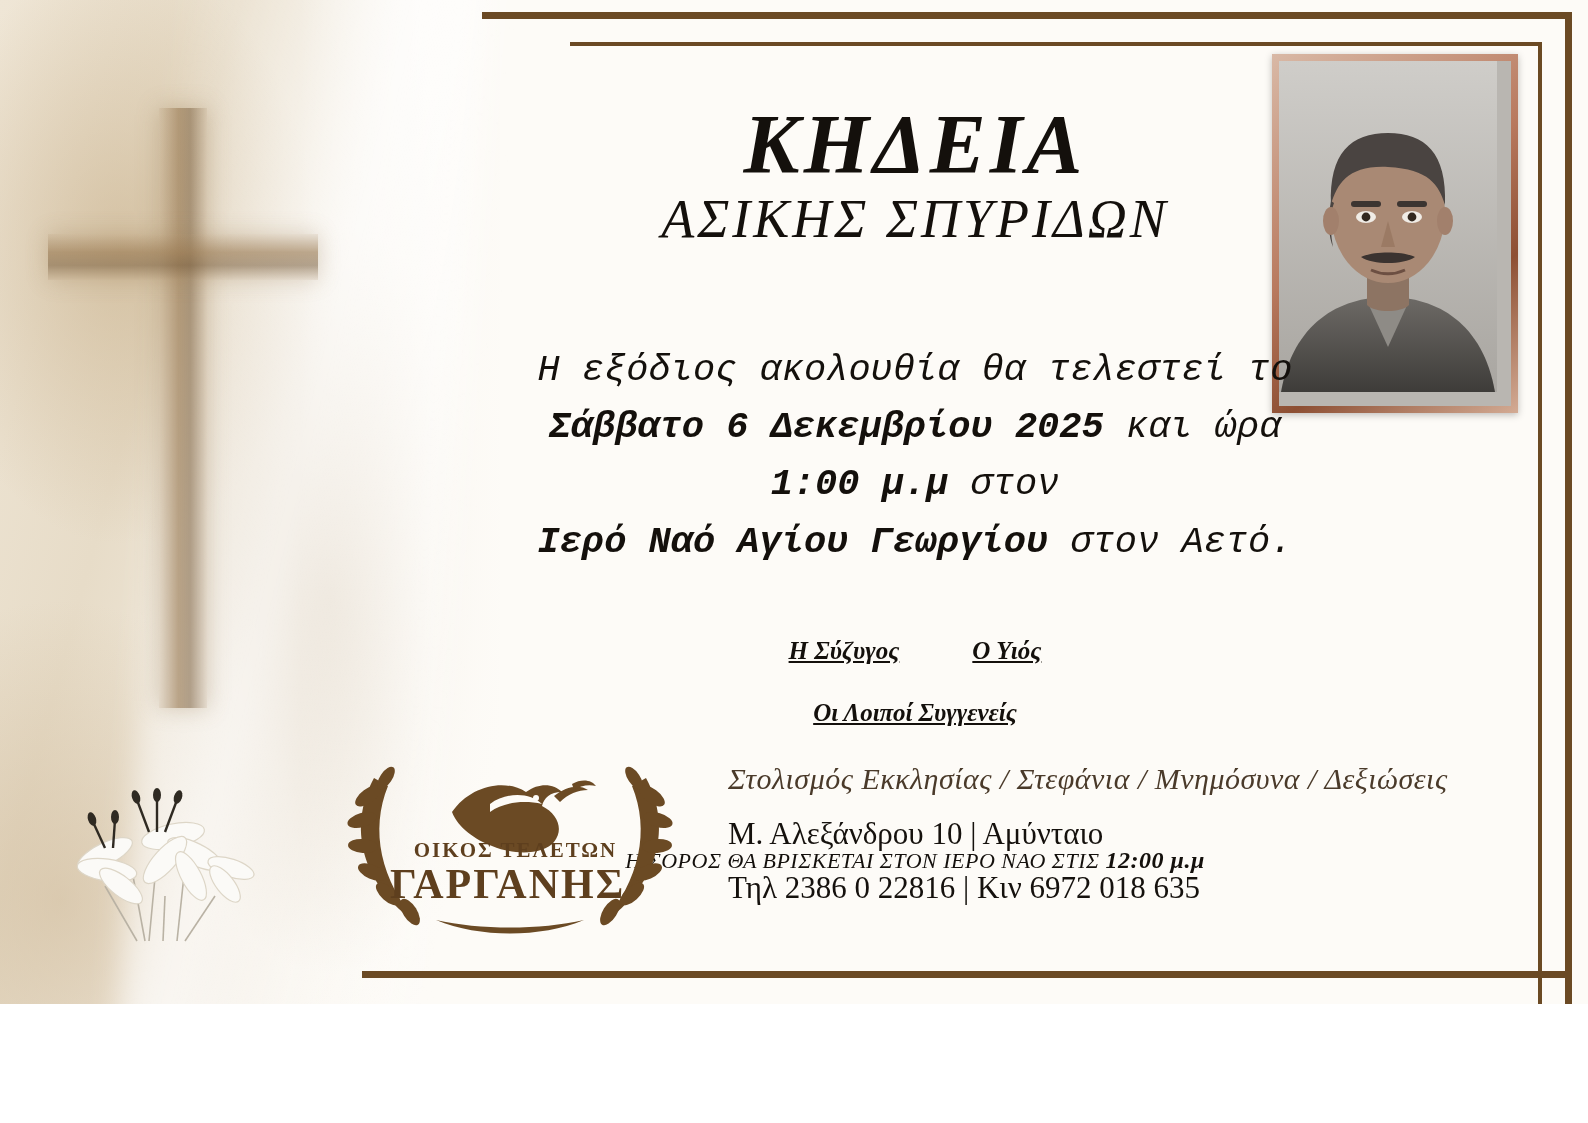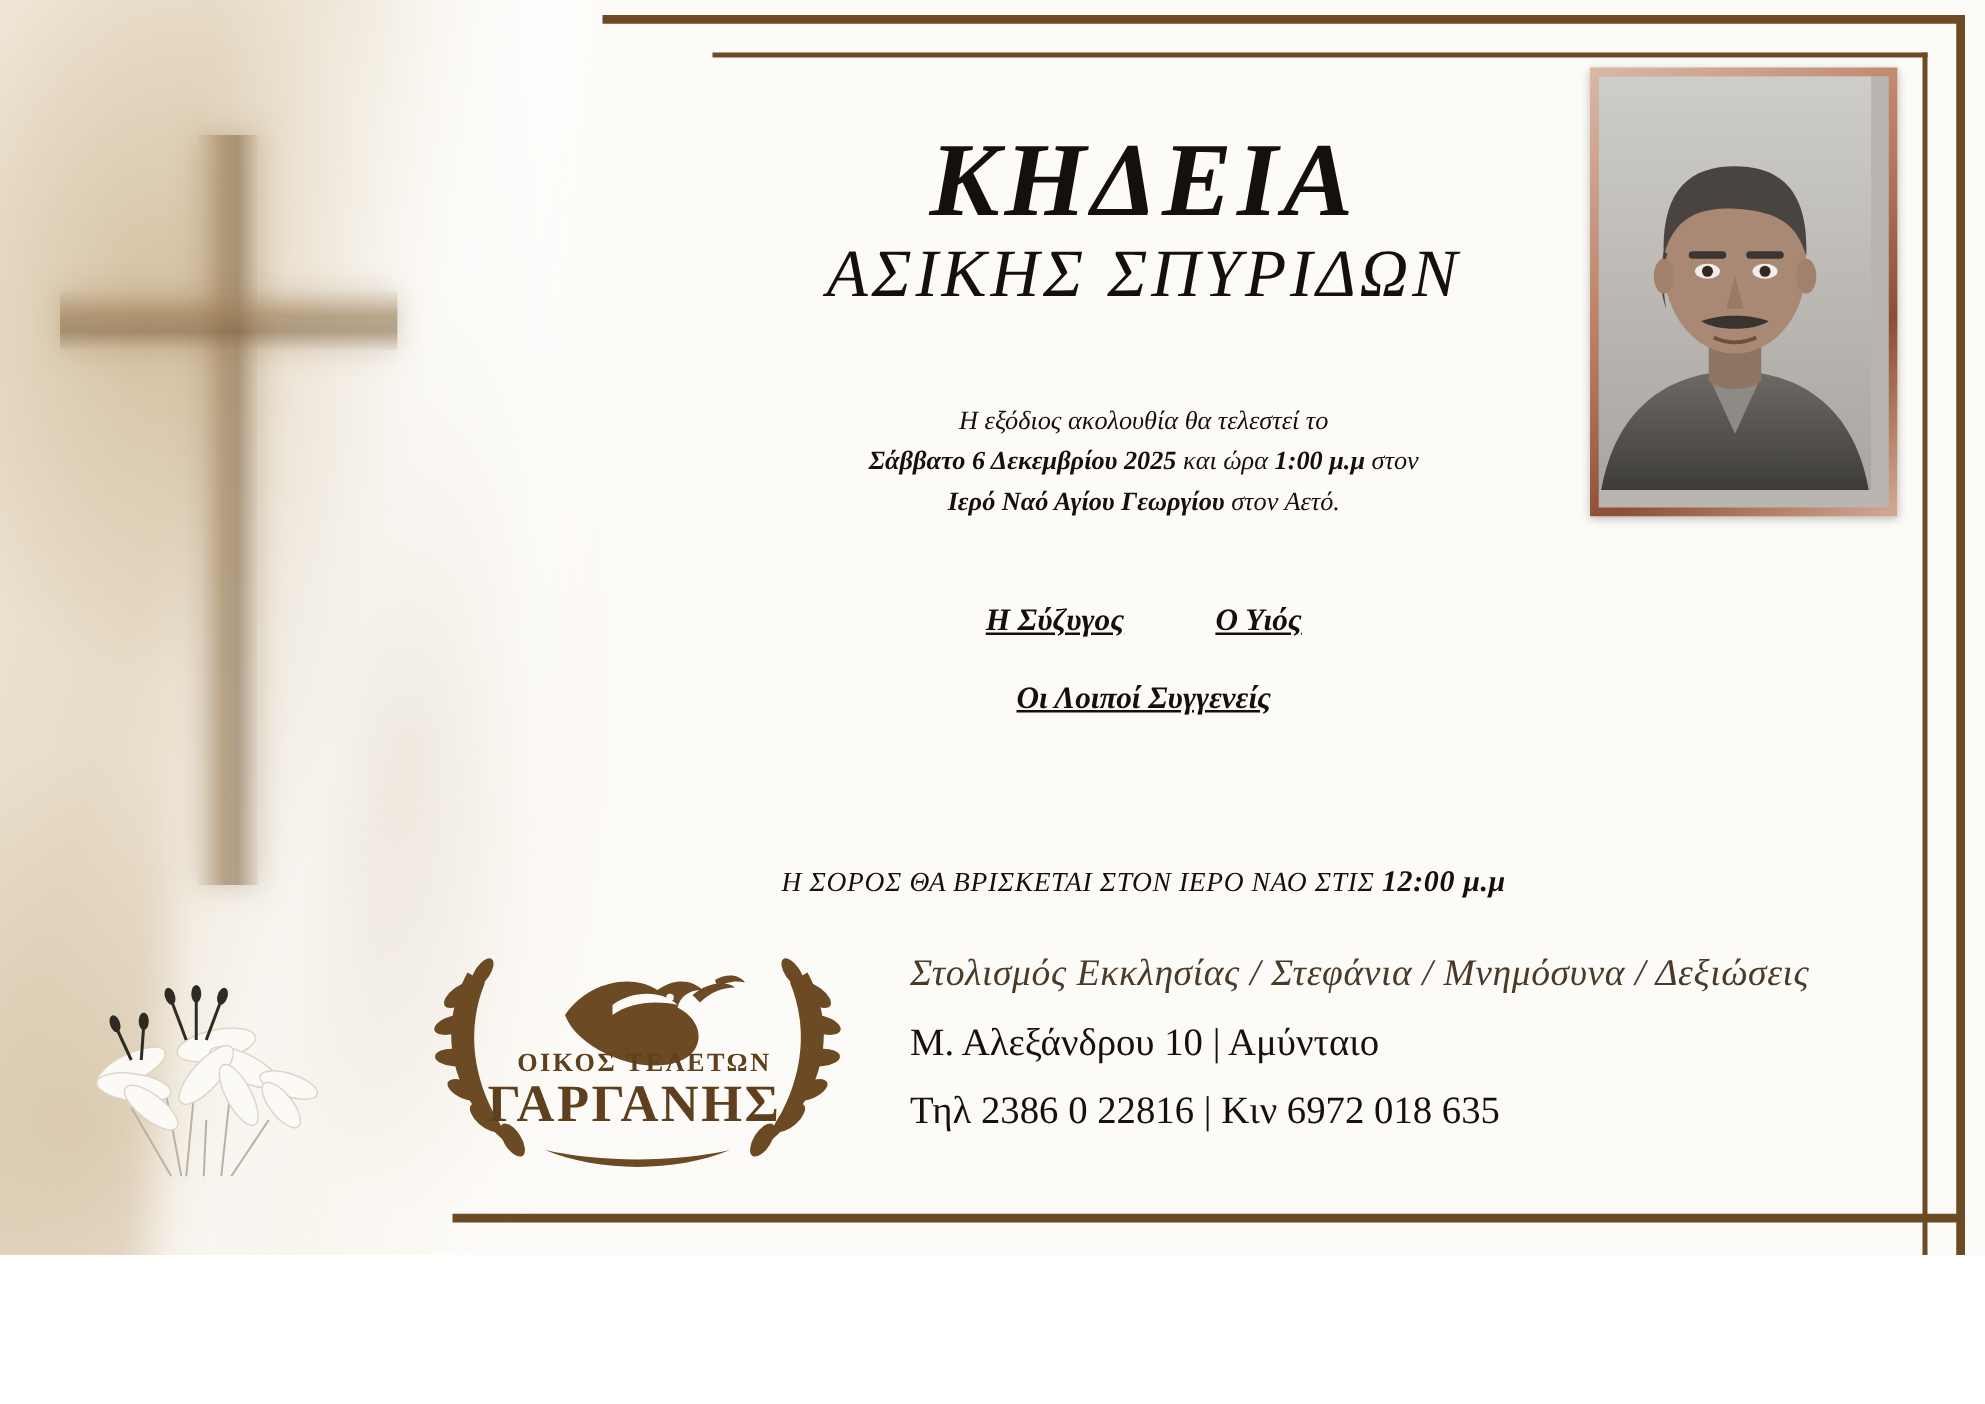--- a/index.html
+++ b/index.html
@@ -138,24 +138,25 @@
   }
   .age {
     font-family: "Liberation Serif", serif;
     font-style: italic;
     font-weight: bold;
     font-size: 42px;
     margin-top: 48px;
   }
 
   .service {
-    margin-top: 70px;
-    font-size: 21px;
+    margin-top: 92px;
+    font-size: 37px;
     font-style: italic;
     line-height: 1.55;
+    font-family: Liberation Mono, monospace;
   }
   .service b { font-weight: bold; }
 
   .family {
     margin-top: 66px;
     font-size: 25px;
     font-style: italic;
     font-weight: bold;
   }
   .family-row {

